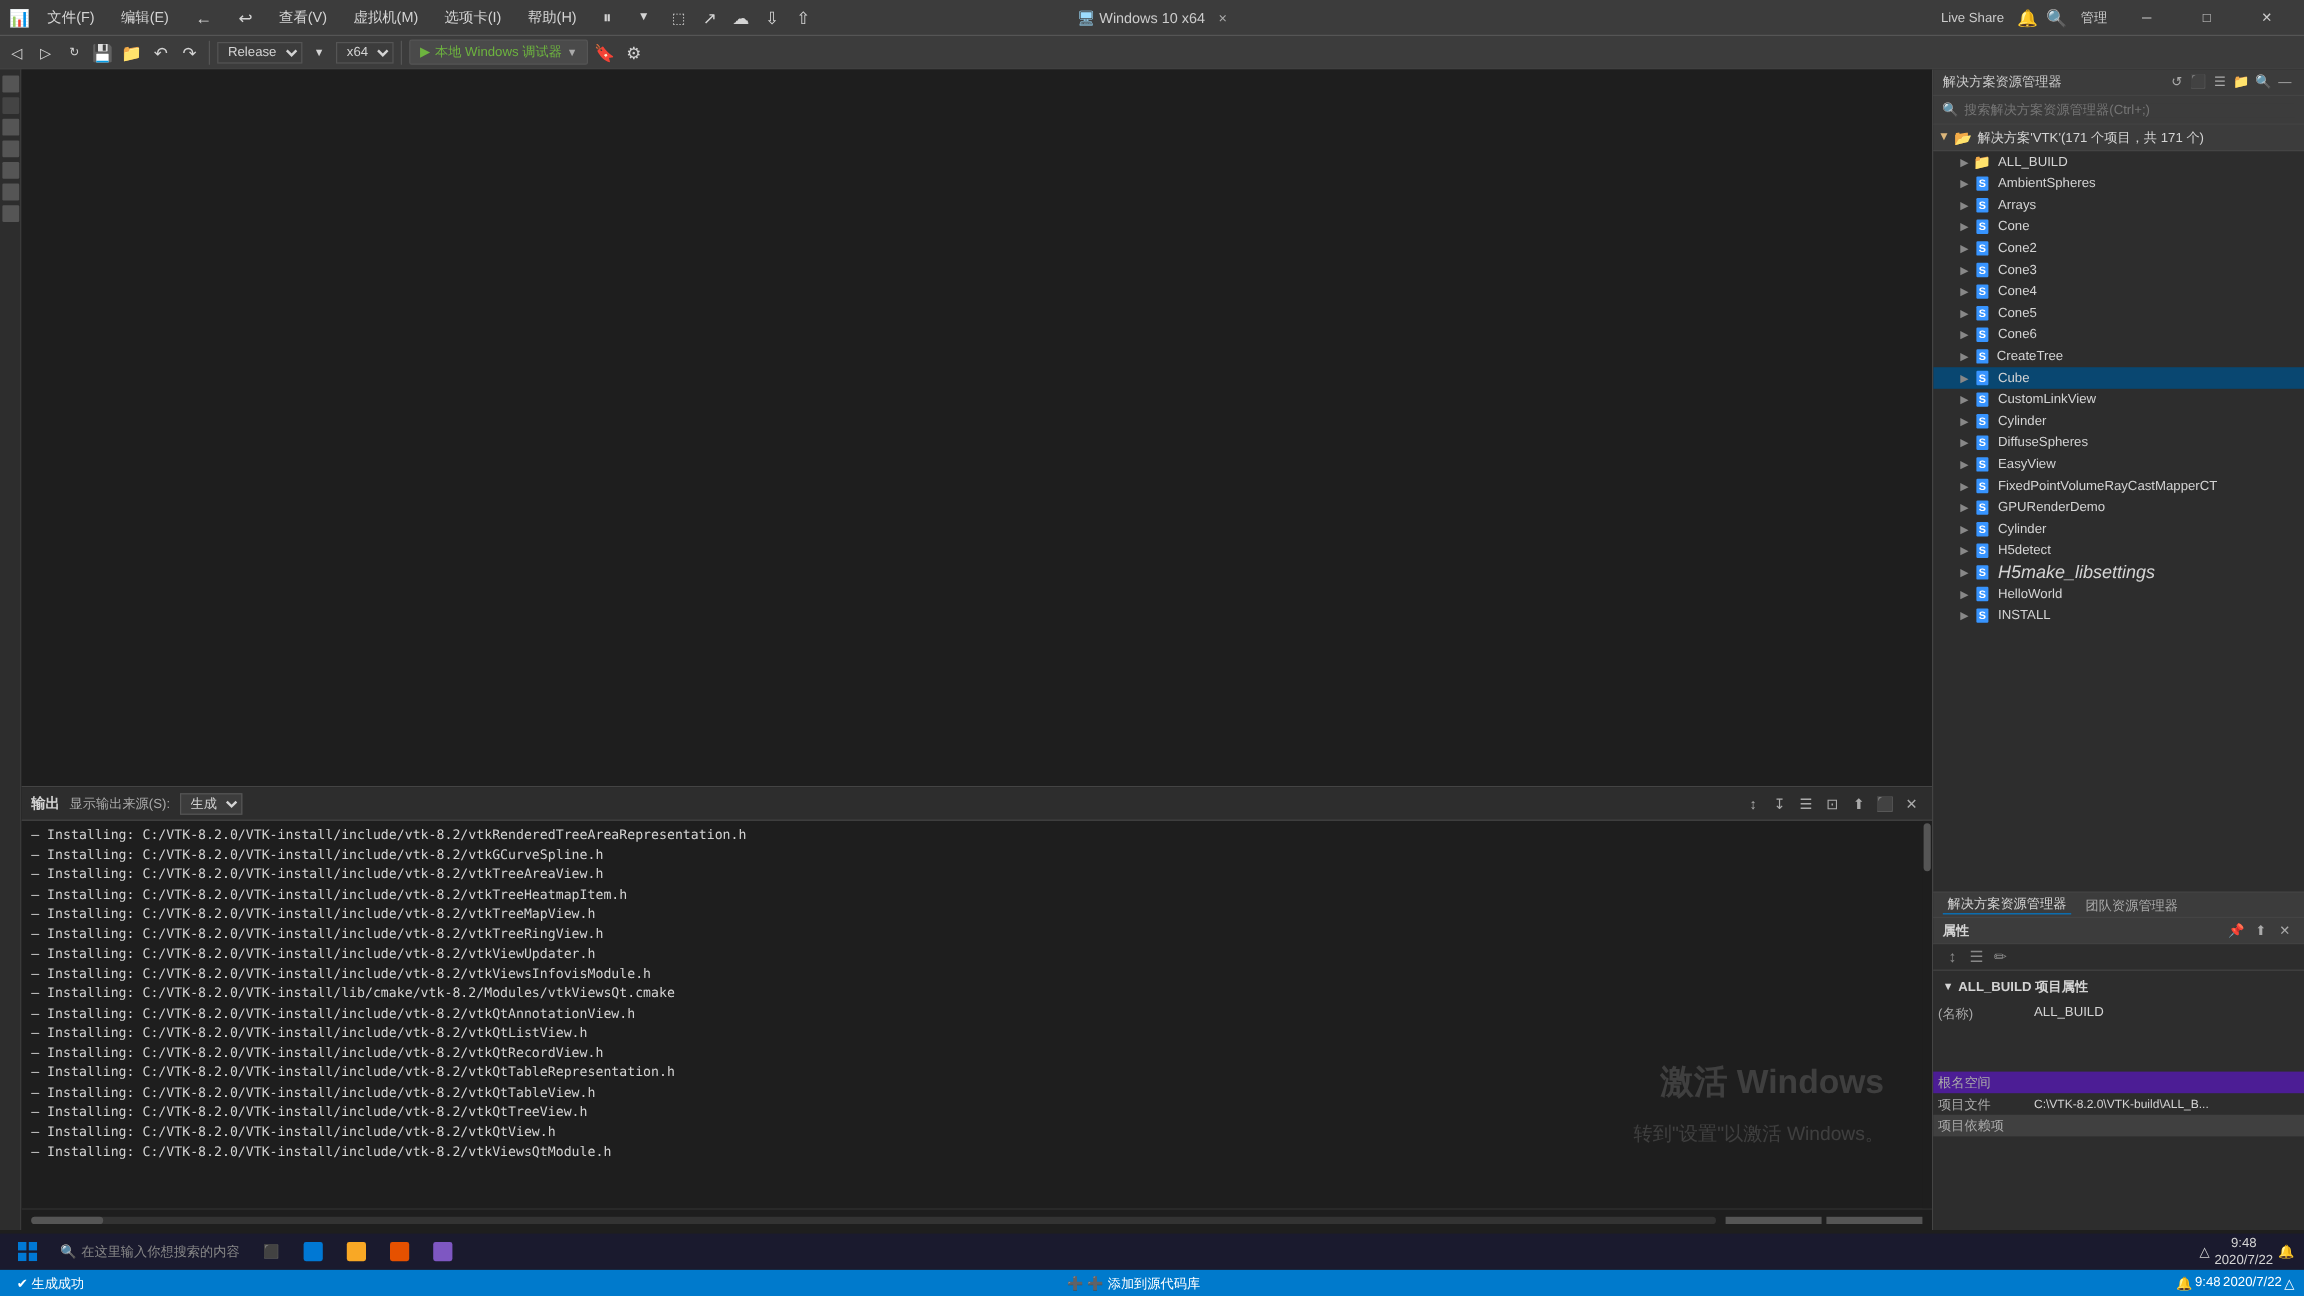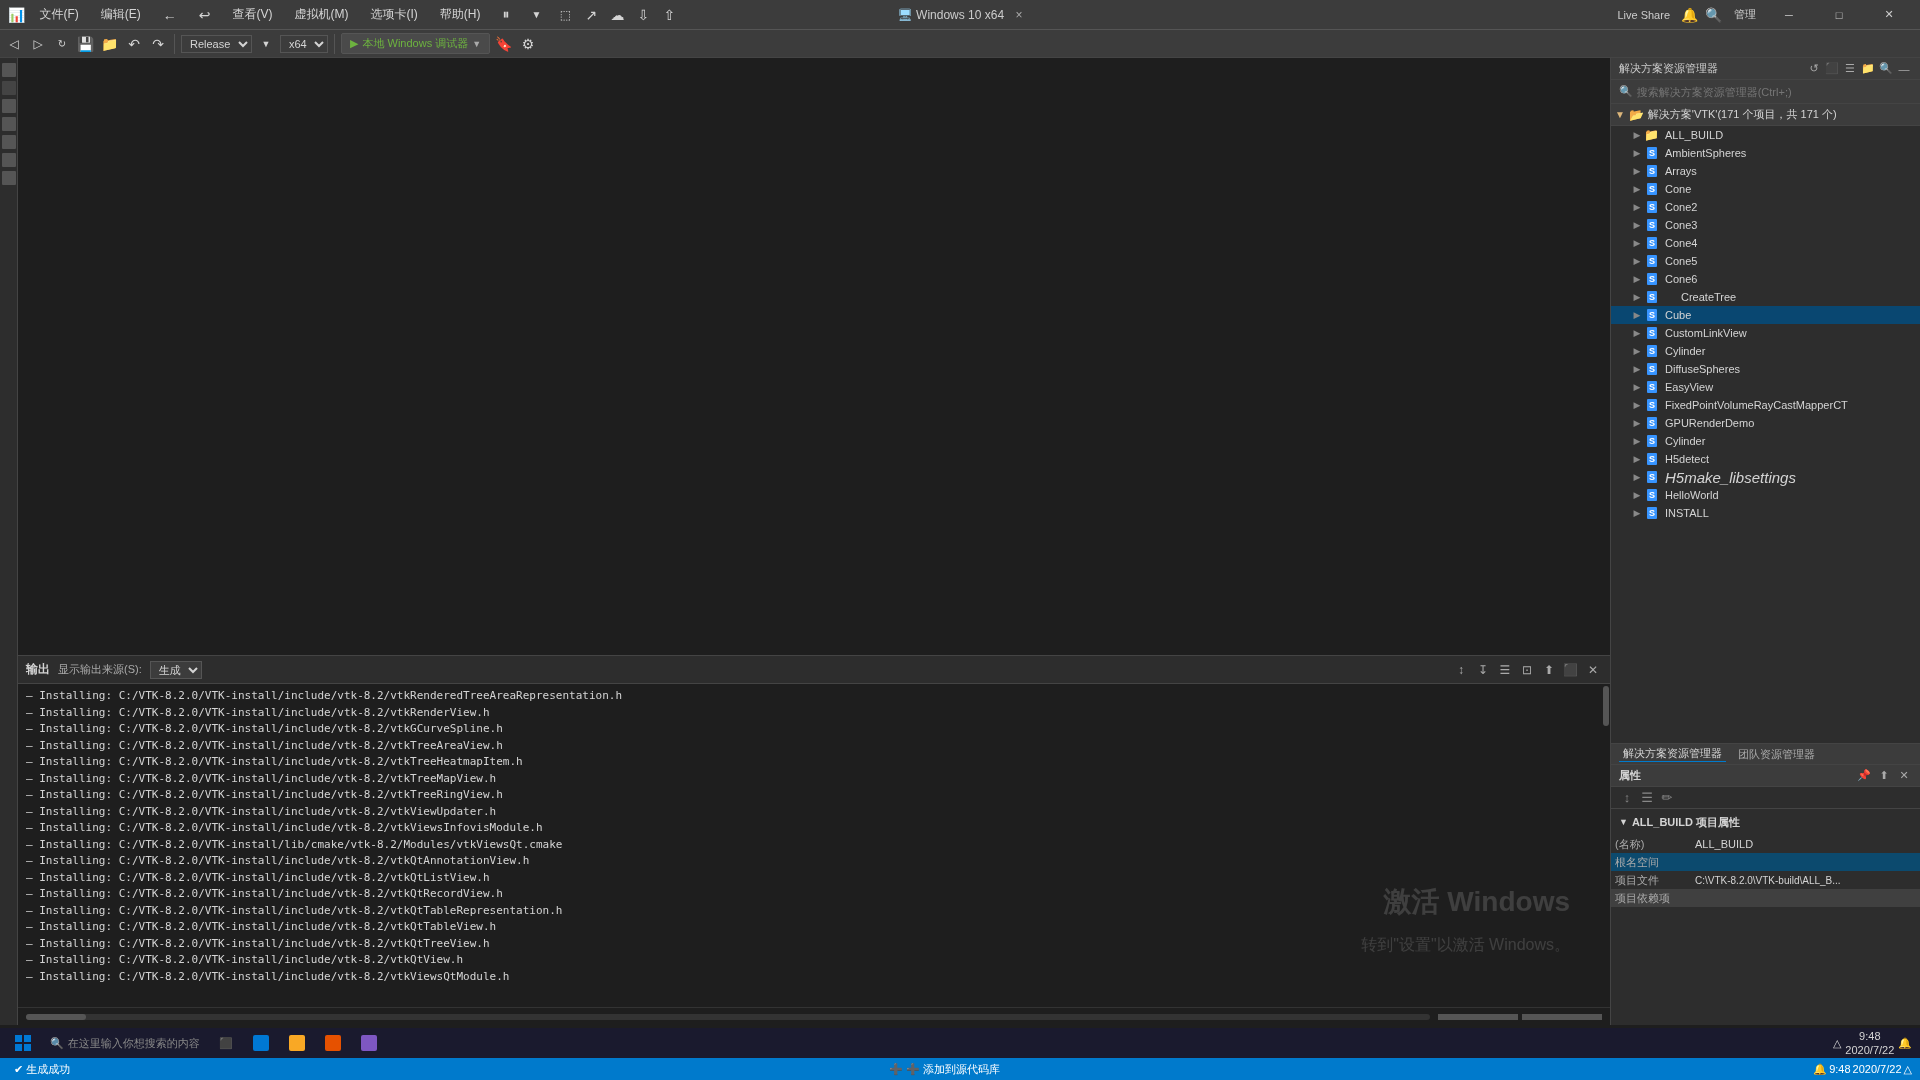--- a/index.html
+++ b/index.html
@@ -665,21 +665,20 @@
           <span class="output-btn">☰</span>
           <span class="output-btn">⊡</span>
           <span class="output-btn">⬆</span>
           <span class="output-btn">⬛</span>
           <span class="output-close-btn output-btn">✕</span>
         </div>
       </div>
       <div class="output-scroll-area">
         <div class="output-content" id="output-content">
         <div class="output-line">— Installing: C:/VTK-8.2.0/VTK-install/include/vtk-8.2/vtkRenderedTreeAreaRepresentation.h</div>
-            <div class="output-line">— Installing: C:/VTK-8.2.0/VTK-install/include/vtk-8.2/vtkRenderView.h</div>
             <div class="output-line">— Installing: C:/VTK-8.2.0/VTK-install/include/vtk-8.2/vtkGCurveSpline.h</div>
             <div class="output-line">— Installing: C:/VTK-8.2.0/VTK-install/include/vtk-8.2/vtkTreeAreaView.h</div>
             <div class="output-line">— Installing: C:/VTK-8.2.0/VTK-install/include/vtk-8.2/vtkTreeHeatmapItem.h</div>
             <div class="output-line">— Installing: C:/VTK-8.2.0/VTK-install/include/vtk-8.2/vtkTreeMapView.h</div>
             <div class="output-line">— Installing: C:/VTK-8.2.0/VTK-install/include/vtk-8.2/vtkTreeRingView.h</div>
             <div class="output-line">— Installing: C:/VTK-8.2.0/VTK-install/include/vtk-8.2/vtkViewUpdater.h</div>
             <div class="output-line">— Installing: C:/VTK-8.2.0/VTK-install/include/vtk-8.2/vtkViewsInfovisModule.h</div>
             <div class="output-line">— Installing: C:/VTK-8.2.0/VTK-install/lib/cmake/vtk-8.2/Modules/vtkViewsQt.cmake</div>
             <div class="output-line">— Installing: C:/VTK-8.2.0/VTK-install/include/vtk-8.2/vtkQtAnnotationView.h</div>
             <div class="output-line">— Installing: C:/VTK-8.2.0/VTK-install/include/vtk-8.2/vtkQtListView.h</div>
@@ -793,21 +792,21 @@
           <span class="tree-icon">
             <span style="background:#3794ff; color:white; font-size:9px; font-weight:bold; padding:1px 2px; border-radius:1px;">S</span>
           </span>
           <span style="margin-left: 4px; font-size: 11px;">Cone6</span>
         </div>
         <div class="tree-item" style="padding-left: 20px;">
           <span class="tree-arrow">▶</span>
           <span class="tree-icon">
             <span style="background:#3794ff; color:white; font-size:9px; font-weight:bold; padding:1px 2px; border-radius:1px;">S</span>
           </span>
-          <span style="margin-left: 20px; font-size: 11px;">CreateTree</span>
+          <span style="margin-left: 3px; font-size: 11px;">CreateTree</span>
         </div>
         <div class="tree-item selected" style="padding-left: 20px;">
           <span class="tree-arrow">▶</span>
           <span class="tree-icon">
             <span style="background:#3794ff; color:white; font-size:9px; font-weight:bold; padding:1px 2px; border-radius:1px;">S</span>
           </span>
           <span style="margin-left: 4px; font-size: 11px;">Cube</span>
         </div>
         <div class="tree-item" style="padding-left: 20px;">
           <span class="tree-arrow">▶</span>
@@ -909,21 +908,21 @@
         <div class="props-section-header">
           <span style="font-size:9px;">▼</span>
           <span>ALL_BUILD 项目属性</span>
         </div>
       </div>
       <div id="props-rows">
       <div class="props-row">
             <span class="props-key">(名称)</span>
             <span class="props-val">ALL_BUILD</span>
           </div>
-          <div class="props-row" style="background: #0c4a6e;">
+          <div class="props-row" style="background: #4c1d95; margin-top: 40px;">
             <span class="props-key">根名空间</span>
             <span class="props-val"></span>
           </div>
           <div class="props-row">
             <span class="props-key">项目文件</span>
             <span class="props-val long">C:\VTK-8.2.0\VTK-build\ALL_B...</span>
           </div>
           <div class="props-row" style="background: #404040;">
             <span class="props-key">项目依赖项</span>
             <span class="props-val"></span>

